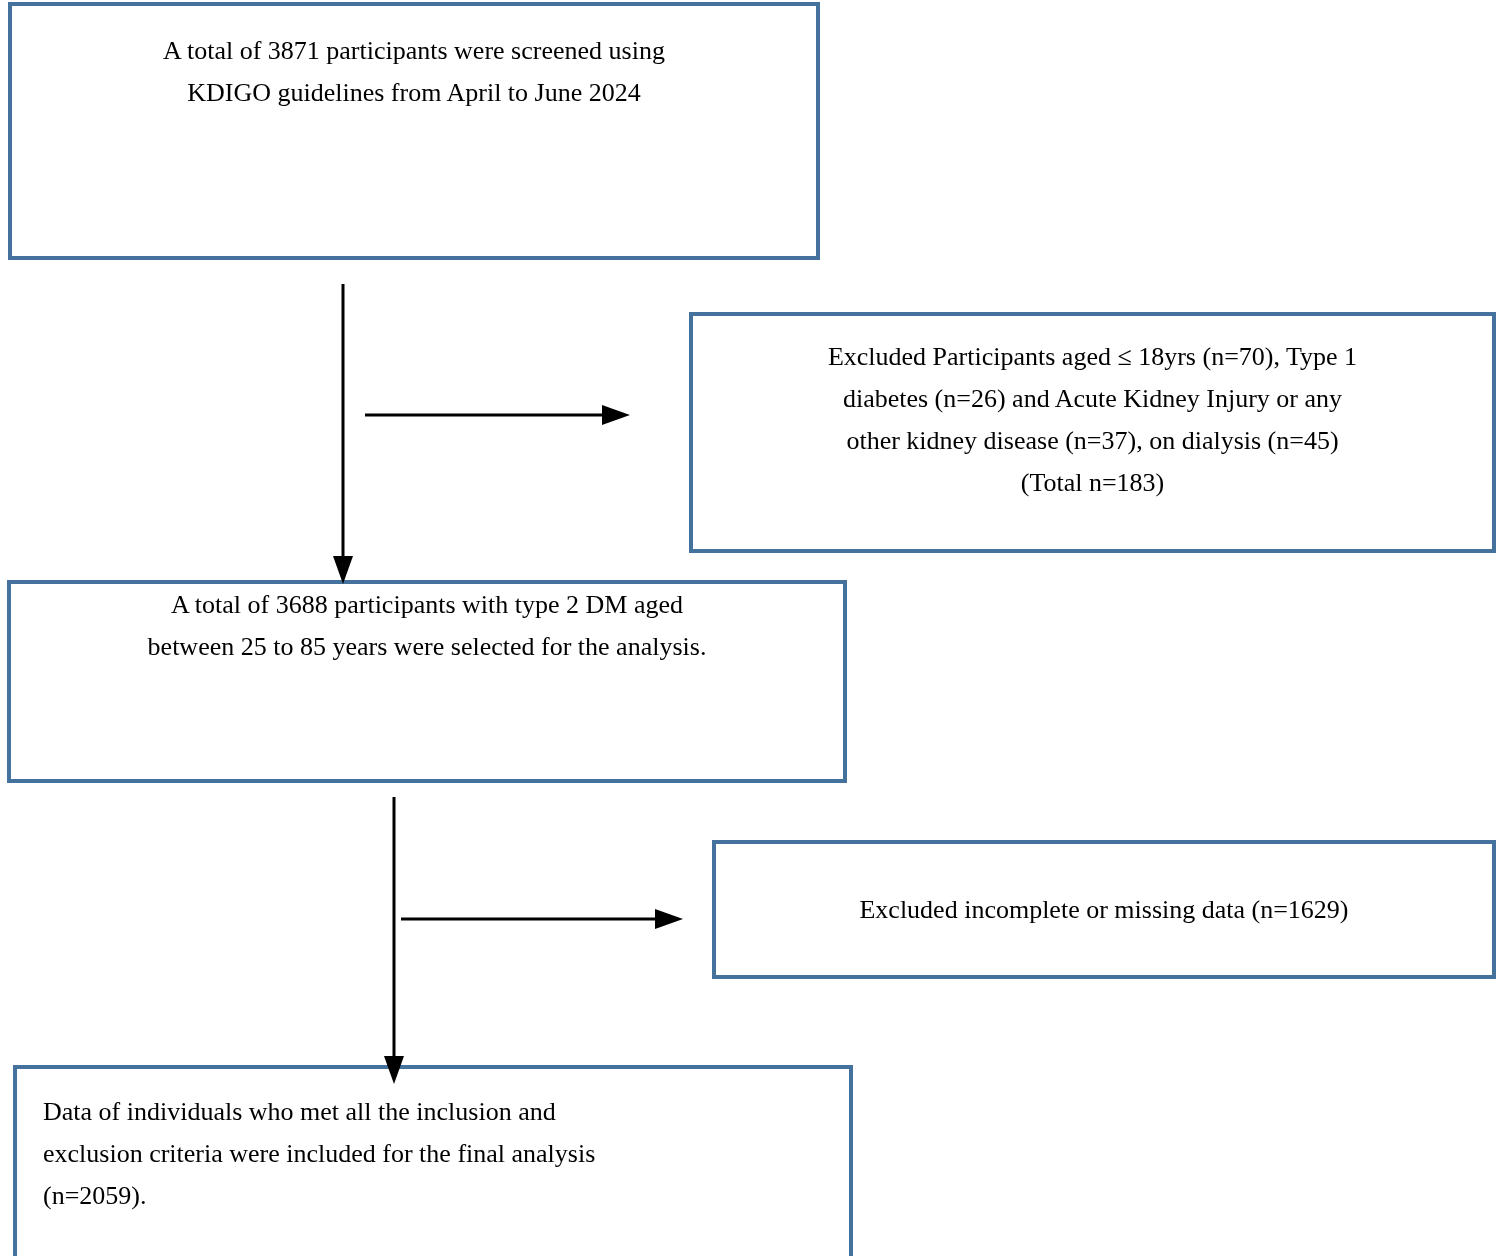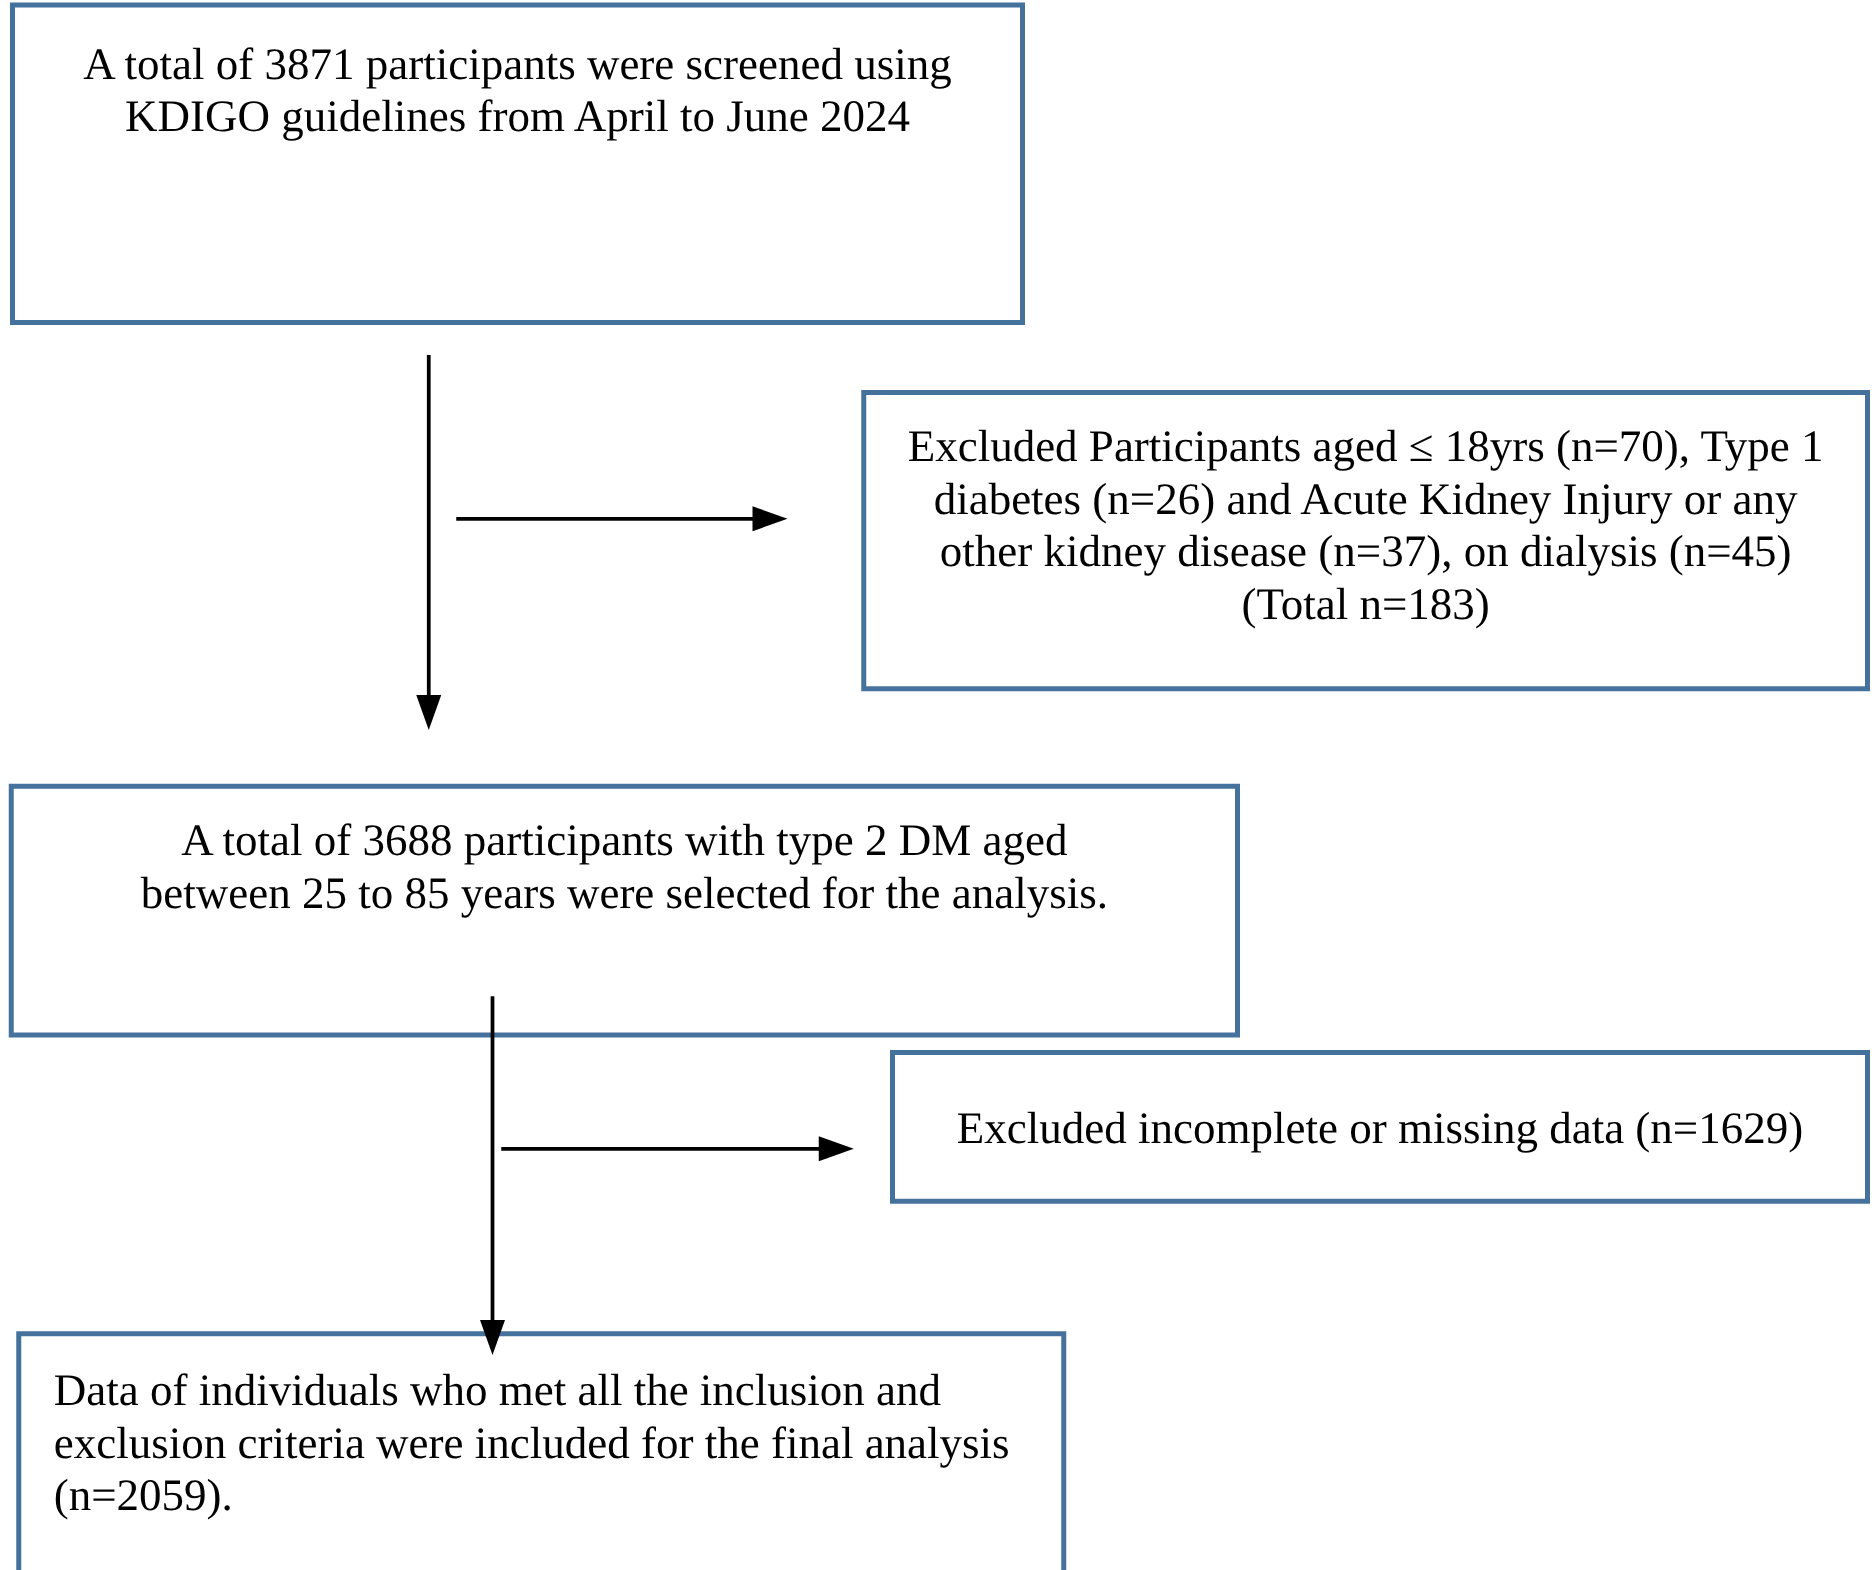--- a/index.html
+++ b/index.html
@@ -16,30 +16,30 @@
     color: var(--text, #000000);
     overflow: hidden;
   }
   .box {
     position: absolute;
     box-sizing: border-box;
     border: 4px solid var(--box-border, #45719D);
     background: var(--background, #ffffff);
   }
   .box-text {
-    font-size: 36px;
+    font-size: 26px;
     line-height: 42px;
     white-space: pre-line;
     color: var(--text, #000000);
   }
   .ta-c { text-align: center; }
   .b1 { left: 8px;   top: 2px;    width: 812px; height: 258px; padding-top: 24px; }
   .b2 { left: 689px; top: 312px;  width: 807px; height: 241px; padding-top: 20px; }
-  .b3 { left: 7px;   top: 627px;  width: 985px; height: 203px; padding-top: 20px; }
-  .b4 { left: 712px; top: 840px;  width: 784px; height: 123px; display: flex; align-items: center; }
+  .b3 { left: 7px;   top: 580px;  width: 840px; height: 203px; }
+  .b4 { left: 712px; top: 840px;  width: 784px; height: 139px; display: flex; align-items: center; }
   .b4 .box-text { width: 100%; }
   .b5 { left: 13px;  top: 1065px; width: 840px; height: 230px; padding: 22px 32px 0 26px; }
   .arrows {
     position: absolute;
     left: 0; top: 0;
     width: 1500px;
     height: 1256px;
     pointer-events: none;
   }
   .arrow-line {

